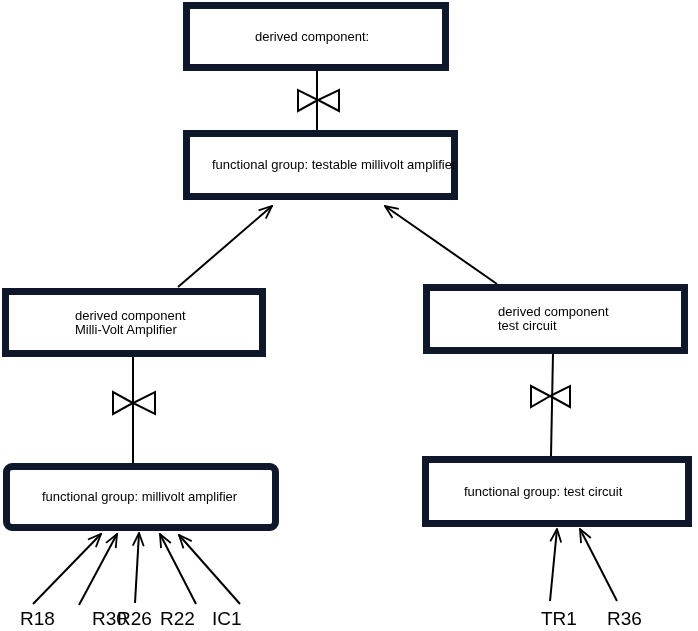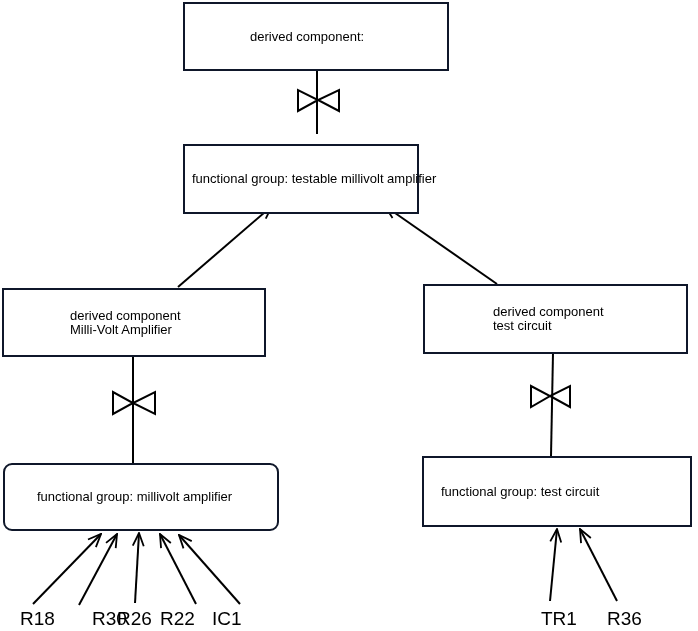--- a/index.html
+++ b/index.html
@@ -13,36 +13,36 @@
     overflow: hidden;
   }
   .connector-layer {
     position: absolute;
     left: 0; top: 0;
     width: 698px; height: 631px;
   }
   .node {
     position: absolute;
     box-sizing: border-box;
-    border: 2px solid #0f172a;
+    border: 7px solid #0f172a;
     background: #ffffff;
     display: flex;
     flex-direction: column;
     justify-content: center;
     font-size: 13px;
     line-height: 14px;
     white-space: pre;
   }
   .node .node-line { white-space: pre; }
   .node-top-derived      { left: 183px; top:   2px; width: 266px; height: 69px; padding-left: 65px; }
-  .node-top-functional   { left: 183px; top: 144px; width: 236px; height: 70px; padding-left: 7px;  }
+  .node-top-functional   { left: 183px; top: 130px; width: 275px; height: 70px; padding-left: 22px;  }
   .node-left-derived     { left:   2px; top: 288px; width: 264px; height: 69px; padding-left: 66px; }
   .node-left-functional  { left:   3px; top: 463px; width: 276px; height: 68px; padding-left: 32px; border-radius: 9px; }
   .node-right-derived    { left: 423px; top: 284px; width: 265px; height: 70px; padding-left: 68px; }
-  .node-right-functional { left: 422px; top: 456px; width: 270px; height: 71px; padding-left: 17px; }
+  .node-right-functional { left: 422px; top: 456px; width: 270px; height: 71px; padding-left: 35px; }
   .leaf {
     position: absolute;
     top: 611px;
     font-size: 19px;
     line-height: 15px;
     white-space: pre;
   }
   .leaf-r18 { left:  20px; }
   .leaf-r30 { left:  64px; margin-left: 28px; }
   .leaf-r26 { left: 117px; }

